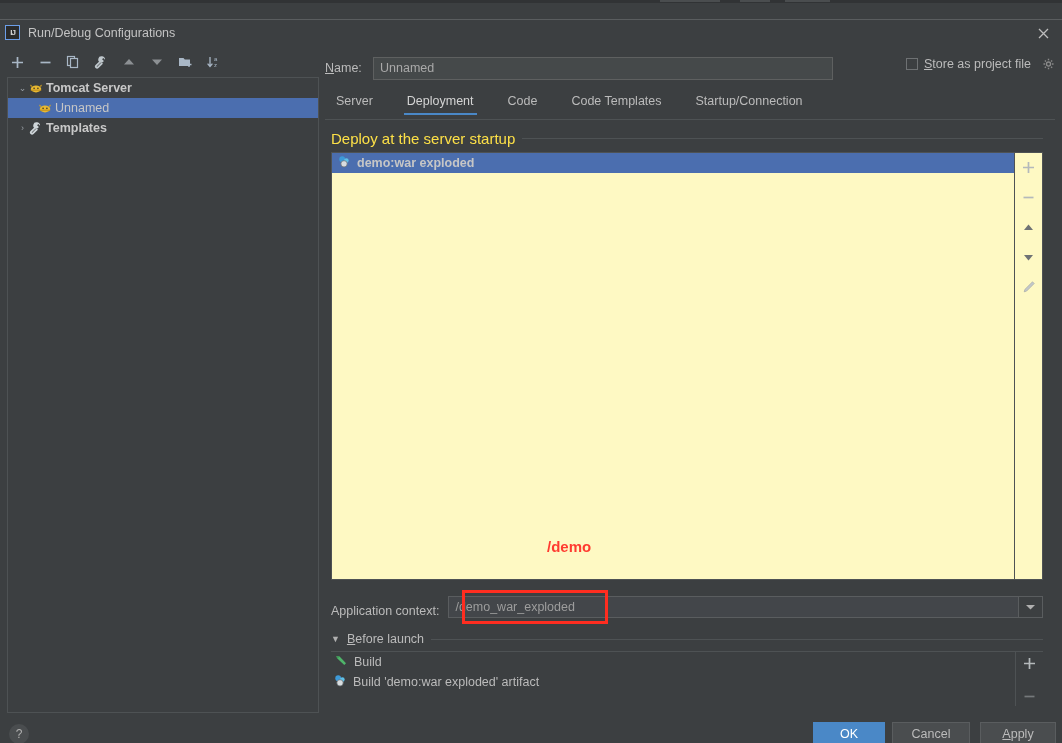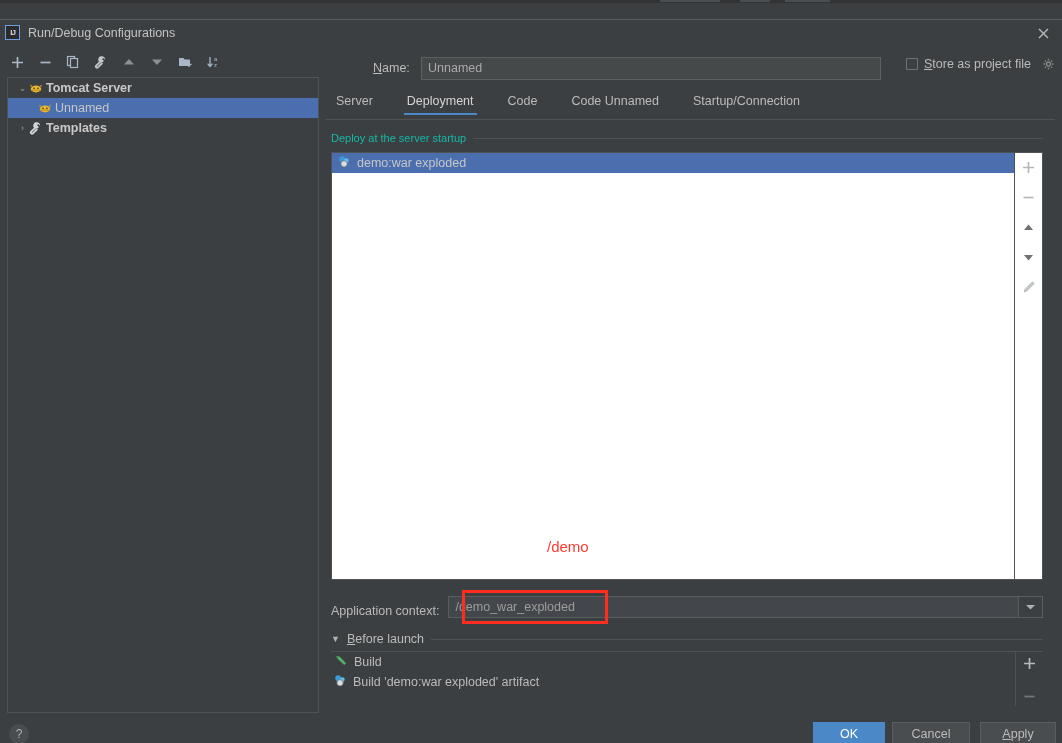--- a/index.html
+++ b/index.html
@@ -72,21 +72,21 @@
   .tree-row .node-icon { width:17px; flex:none; display:flex; align-items:center; }
   .tree-row .lbl { color:#bbbbbb; }
   .tree-row.bold .lbl { font-weight:bold; color:#c8c8c8; }
   .tree-row.selected .lbl { color:#c6c6c6; }
   .tree-row.child { padding-left:30px; }
 
   
   .right-pane { position:absolute; left:325px; top:28px; width:730px; height:660px; }
 
   .name-row { position:absolute; left:0; top:8px; width:730px; height:24px; display:flex; align-items:center; }
-  .name-label { width:48px; color:#bbbbbb; font-size:12.5px;margin-left:48px; }
+  .name-label { width:48px; color:#bbbbbb; font-size:12.5px; }
   .name-label u { text-decoration:underline; }
   .name-input {
     width:460px; height:23px; background:#45494a; border:1px solid #5e6060;
     color:#a9a9a9; font-size:12.5px; padding:0 6px; line-height:21px;
     font-family:"Liberation Sans", sans-serif;
   }
   .store-box {
     position:absolute; right:0; top:9px; display:flex; align-items:center; gap:6px;
   }
   .checkbox {
@@ -111,26 +111,26 @@
   }
   .tab.active { color:#d4d4d4; }
   .tab.active::after {
     content:""; position:absolute; left:8px; right:8px; bottom:0;
     height:2px; background:#4a88c7;
   }
 
   
   .deploy-group { position:absolute; left:6px; top:82px; width:712px; height:455px; }
   .group-title-row { display:flex; align-items:center; gap:7px; height:16px; }
-  .group-title { color:#14b8a6; font-size:11px; white-space:nowrap; }
+  .group-title { color:#fde047; font-size:15px; white-space:nowrap; }
   .group-line { flex:1; height:1px; background:#4e5254; }
 
   .deploy-body {
     position:absolute; left:0; top:22px; width:712px; height:428px;
-    border:1px solid #4e5254; background:#ffffff; display:flex;
+    border:1px solid #4e5254; background:#fef9c3; display:flex;font-weight:bold;
   }
   .deploy-list { flex:1; position:relative; }
   .deploy-item {
     height:20px; display:flex; align-items:center; padding-left:6px; gap:6px;
     font-size:12.5px; cursor:pointer;
   }
   .deploy-item.selected { background:#4b6eaf; }
   .deploy-item .lbl { color:#c6c6c6; }
 
   .deploy-sidebar {
@@ -347,21 +347,21 @@
           <circle cx="7" cy="6.5" r="2.2" fill="none" stroke="#8a8a8a" stroke-width="1.5"></circle>
           <path d="M7 0.8 v1.6 M7 10.6 v1.6 M1.6 6.5 h1.6 M10.8 6.5 h1.6 M3.1 2.6 l1.1 1.1 M9.8 9.3 l1.1 1.1 M10.9 2.6 l-1.1 1.1 M4.2 9.3 l-1.1 1.1" stroke="#8a8a8a" stroke-width="1.5"></path>
         </svg>
       </span>
     </div>
 
     <div class="tabs">
       <div class="tab">Server</div>
       <div class="tab active">Deployment</div>
       <div class="tab">Code</div>
-      <div class="tab">Code Unnamed</div>
+      <div class="tab">Code Templates</div>
       <div class="tab">Startup/Connection</div>
     </div>
 
     <div class="deploy-group">
       <div class="group-title-row">
         <span class="group-title">Deploy at the server startup</span>
         <span class="group-line"></span>
       </div>
 
       <div class="deploy-body">

